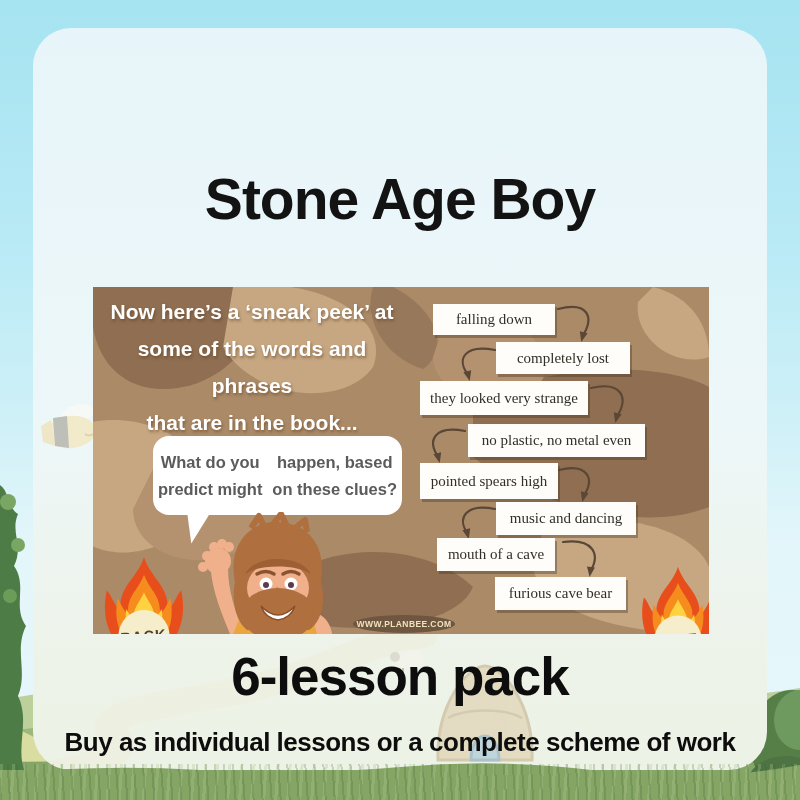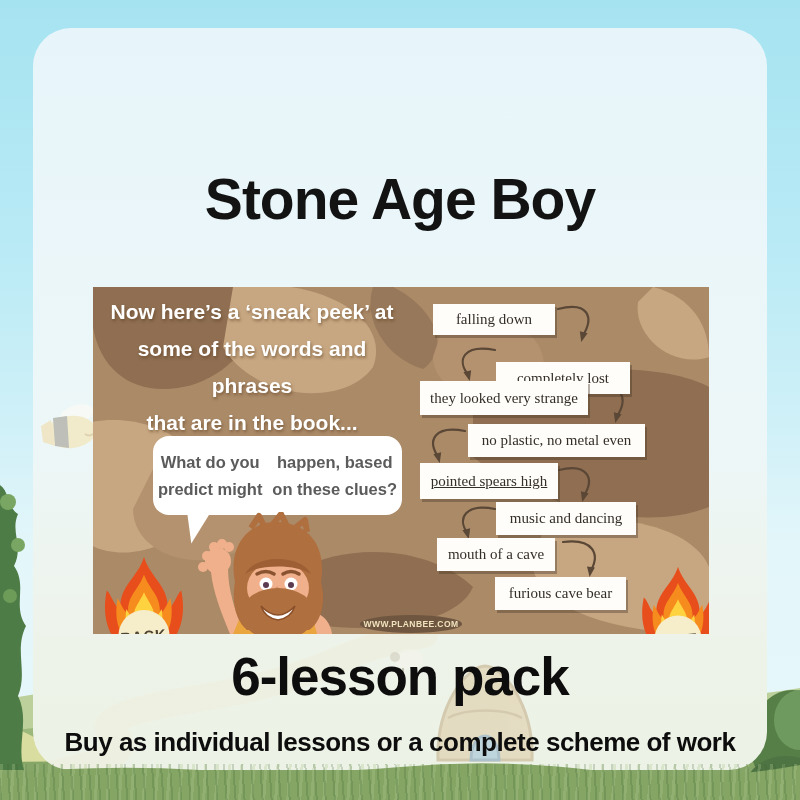--- a/index.html
+++ b/index.html
@@ -72,21 +72,21 @@
   }
   .flame-btn{position:absolute;cursor:pointer;}
   .flame-btn text{
     font-family:"Liberation Sans",sans-serif;font-weight:bold;
     fill:#4d4434;letter-spacing:1px;
   }
   .site-oval{
     position:absolute;left:260px;top:328px;width:102px;height:18px;
     background:#6e5640;border-radius:50%;
     display:flex;align-items:center;justify-content:center;
-    color:#f1e2bd;font-size:8.5px;font-weight:bold;letter-spacing:0.4px;margin-left:7px;
+    color:#f1e2bd;font-size:8.5px;font-weight:bold;letter-spacing:0.4px;
   }
 </style>
 </head>
 <body>
 
 <svg class="scenery" viewBox="0 0 800 800">
   <path d="M0,700 Q200,665 420,690 T800,688 L800,800 L0,800 Z" fill="#bcd09b"></path>
   <path d="M0,732 Q250,700 520,726 T800,718 L800,800 L0,800 Z" fill="#9cb97b"></path>
   <path d="M0,722 C30,733 60,750 88,772 L52,800 L0,800 Z" fill="#d9dd9f"></path>
   <path d="M0,762 L800,754 L800,800 L0,800 Z" fill="#86a667"></path>
@@ -206,30 +206,30 @@
       <path d="M72,62 Q81,57 89,62" stroke="#8a5330" stroke-width="3.5" fill="none" stroke-linecap="round"></path>
       <path d="M98,62 Q106,57 114,62" stroke="#8a5330" stroke-width="3.5" fill="none" stroke-linecap="round"></path>
       <path d="M92,76 Q95,82 91,85" stroke="#d99770" stroke-width="3" fill="none" stroke-linecap="round"></path>
       <ellipse cx="93" cy="102" rx="37" ry="26" fill="#b06f3f"></ellipse>
       <path d="M76,94 Q93,112 110,94 Q106,106 93,108 Q80,106 76,94 Z" fill="#ffffff" stroke="#8a4f29" stroke-width="1.5"></path>
     </svg>
 
     <div class="phrase-box" style="left:340px;top:17px;width:122px;height:31px;">
         <span>falling down</span>
       </div>
-    <div class="phrase-box" style="left:403px;top:55px;width:134px;height:32px;margin-top:20px;">
+    <div class="phrase-box" style="left:403px;top:55px;width:134px;height:32px;">
         <span>completely lost</span>
       </div>
     <div class="phrase-box" style="left:327px;top:94px;width:168px;height:34px;">
         <span>they looked very strange</span>
       </div>
     <div class="phrase-box" style="left:375px;top:137px;width:177px;height:33px;">
         <span>no plastic, no metal even</span>
       </div>
-    <div class="phrase-box" style="left:327px;top:176px;width:138px;height:36px;text-decoration:underline;">
+    <div class="phrase-box" style="left:327px;top:176px;width:138px;height:36px;">
         <span>pointed spears high</span>
       </div>
     <div class="phrase-box" style="left:403px;top:215px;width:140px;height:33px;">
         <span>music and dancing</span>
       </div>
     <div class="phrase-box" style="left:344px;top:251px;width:118px;height:33px;">
         <span>mouth of a cave</span>
       </div>
     <div class="phrase-box" style="left:402px;top:290px;width:131px;height:33px;">
         <span>furious cave bear</span>

